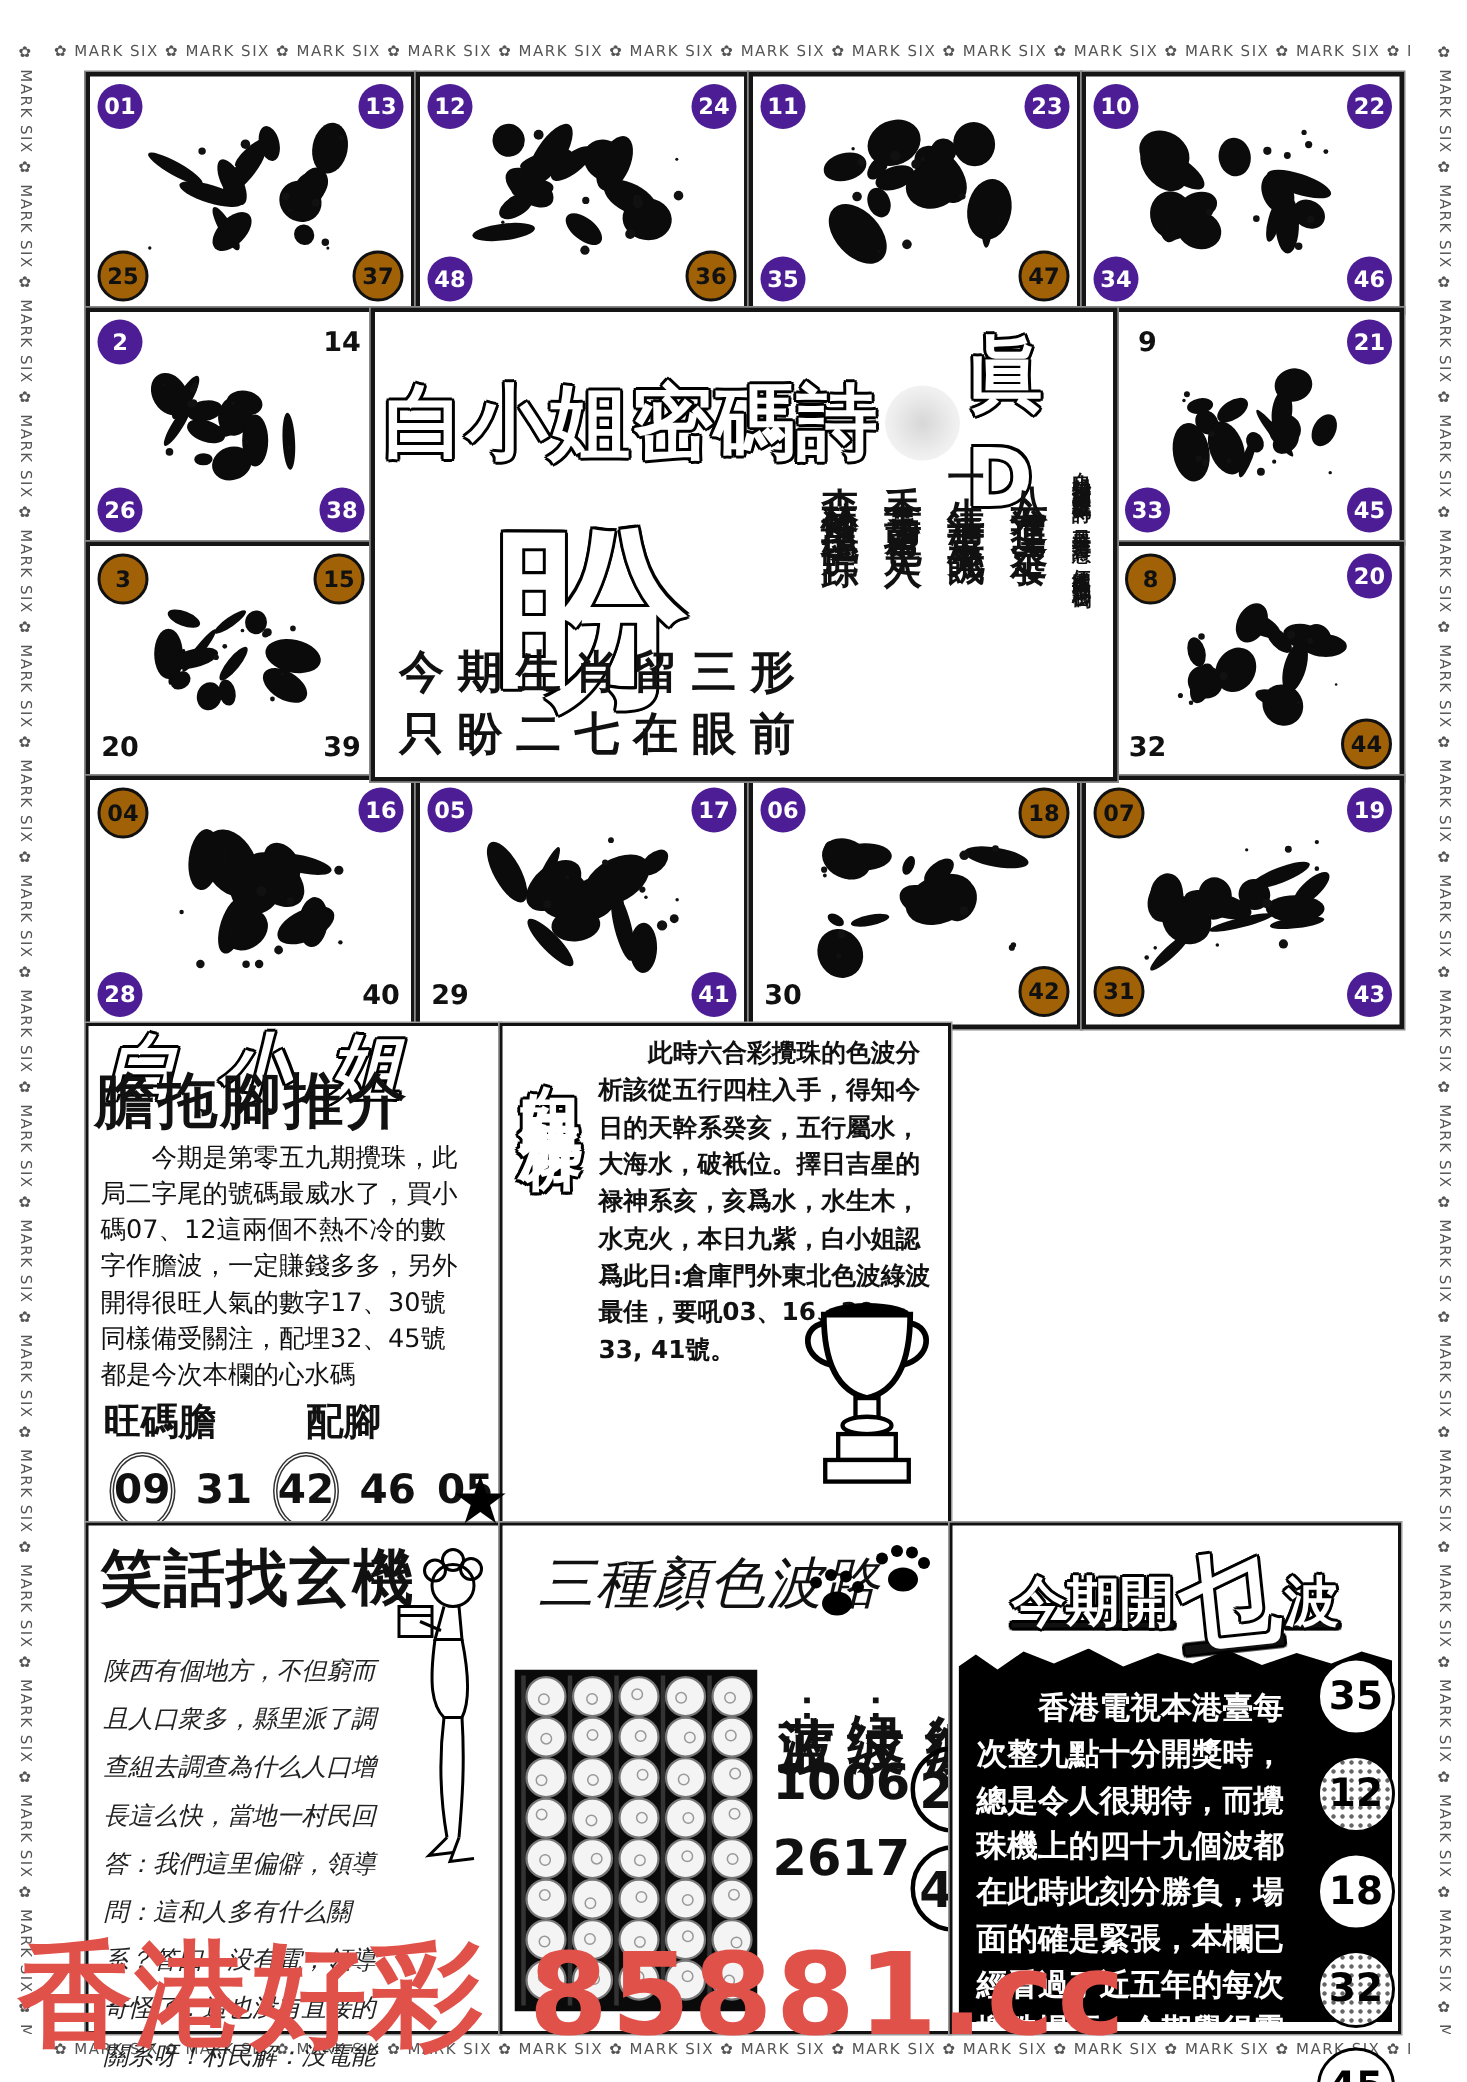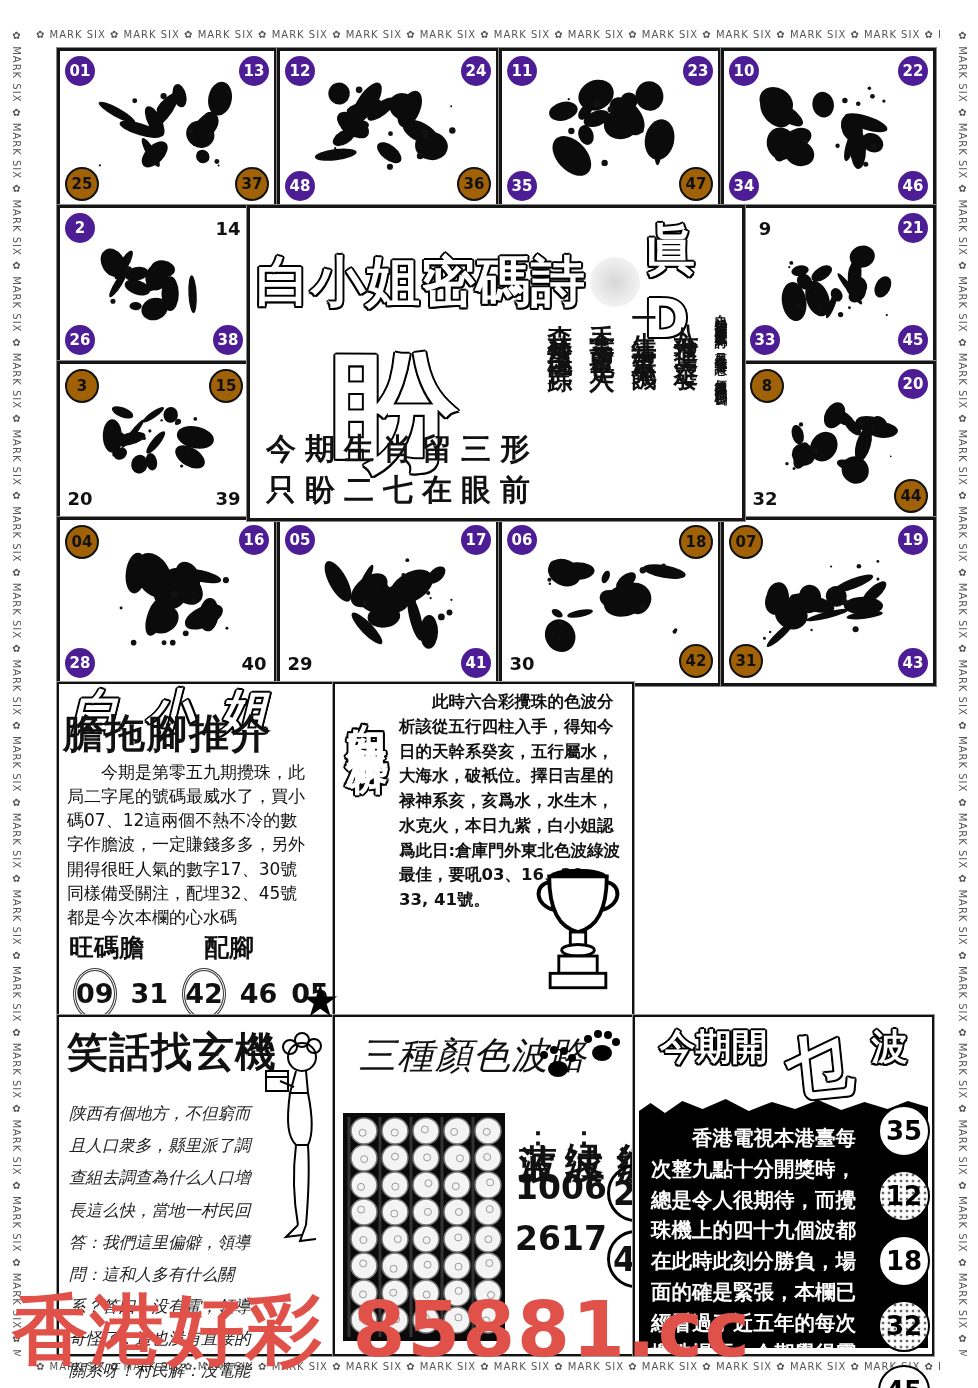--- a/index.html
+++ b/index.html
@@ -85,21 +85,21 @@
   #ball-rack{position:absolute;left:8px;top:96px;width:162px;height:228px;}
   #waves{position:absolute;left:180px;top:96px;right:6px;display:flex;justify-content:space-between;}
   .wave-col{display:flex;flex-direction:column;align-items:center;}
   .wave-label{writing-mode:vertical-rl;font-size:38px;font-weight:900;letter-spacing:2px;line-height:1;}
   .wave-colon{font-size:26px;font-weight:900;margin:2px 0;}
   .wave-num{font-size:33px;font-weight:800;margin-top:12px;}
   .wave-num.circ{width:52px;height:52px;border:3px solid #000;border-radius:50%;
       display:flex;align-items:center;justify-content:center;margin-top:8px;}
   
   #this-box{left:633px;top:1015px;width:297px;height:337px;}
-  #this-title{display:flex;justify-content:center;gap:17px;padding-top:6px;}
+  #this-title{display:flex;align-items:center;justify-content:center;gap:2px;padding-top:6px;text-decoration:underline;}
   #this-title .pre,#this-title .suf{font-size:36px;font-weight:900;font-family:"DejaVu Serif",serif;}
   #this-title .big{font-size:66px;font-weight:900;font-family:"DejaVu Serif",serif;
       transform:rotate(-6deg);margin:0 2px;}
   #this-black{position:absolute;left:4px;right:4px;top:80px;bottom:6px;background:#000;
       clip-path:polygon(0 14px,4% 6px,9% 16px,15% 4px,22% 12px,30% 2px,38% 14px,46% 5px,54% 12px,62% 3px,70% 13px,78% 5px,86% 12px,93% 4px,100% 10px,100% 100%,0 100%);}
   #this-body{padding:26px 58px 0 12px;color:#fff;font-size:20.5px;font-weight:700;line-height:1.5;text-indent:2em;}
   #this-balls{position:absolute;right:2px;top:88px;display:flex;flex-direction:column;gap:13px;z-index:4;}
   .tball{width:48px;height:48px;border-radius:50%;background:#fff;border:2px solid #000;
       display:flex;align-items:center;justify-content:center;font-size:26px;font-weight:900;color:#000;}
   .tball.tex{background-image:radial-gradient(circle,#666 1.2px,transparent 1.7px);background-size:6px 6px;}

